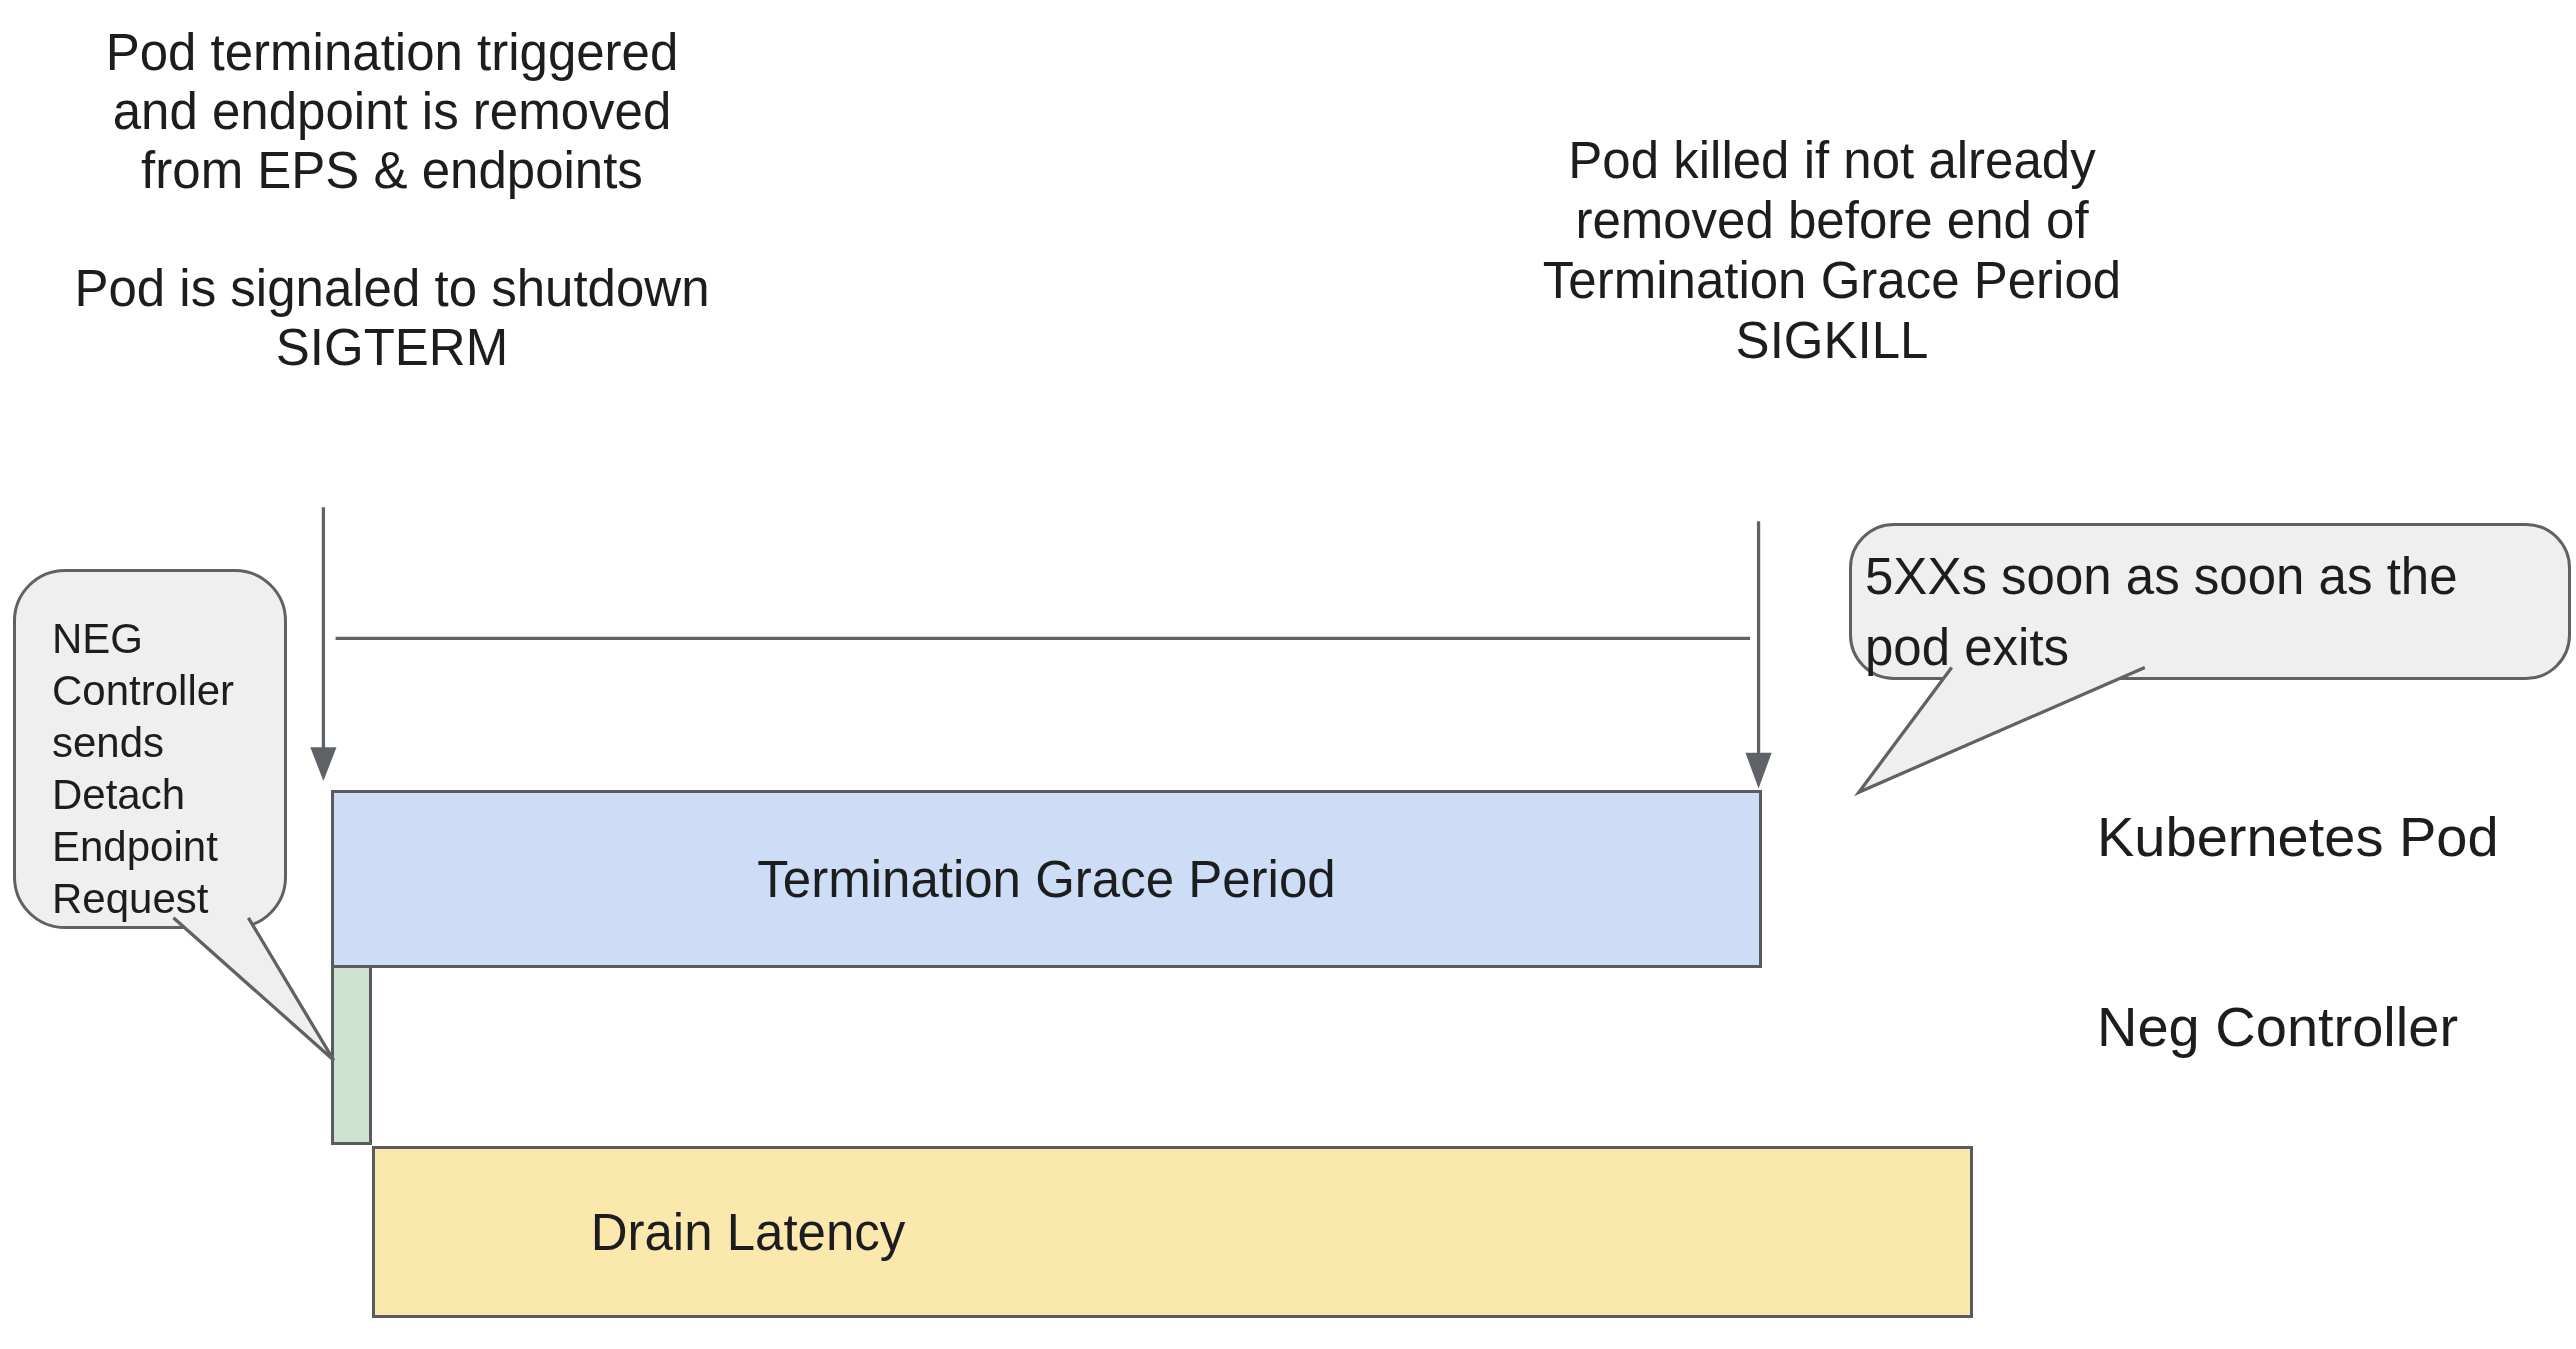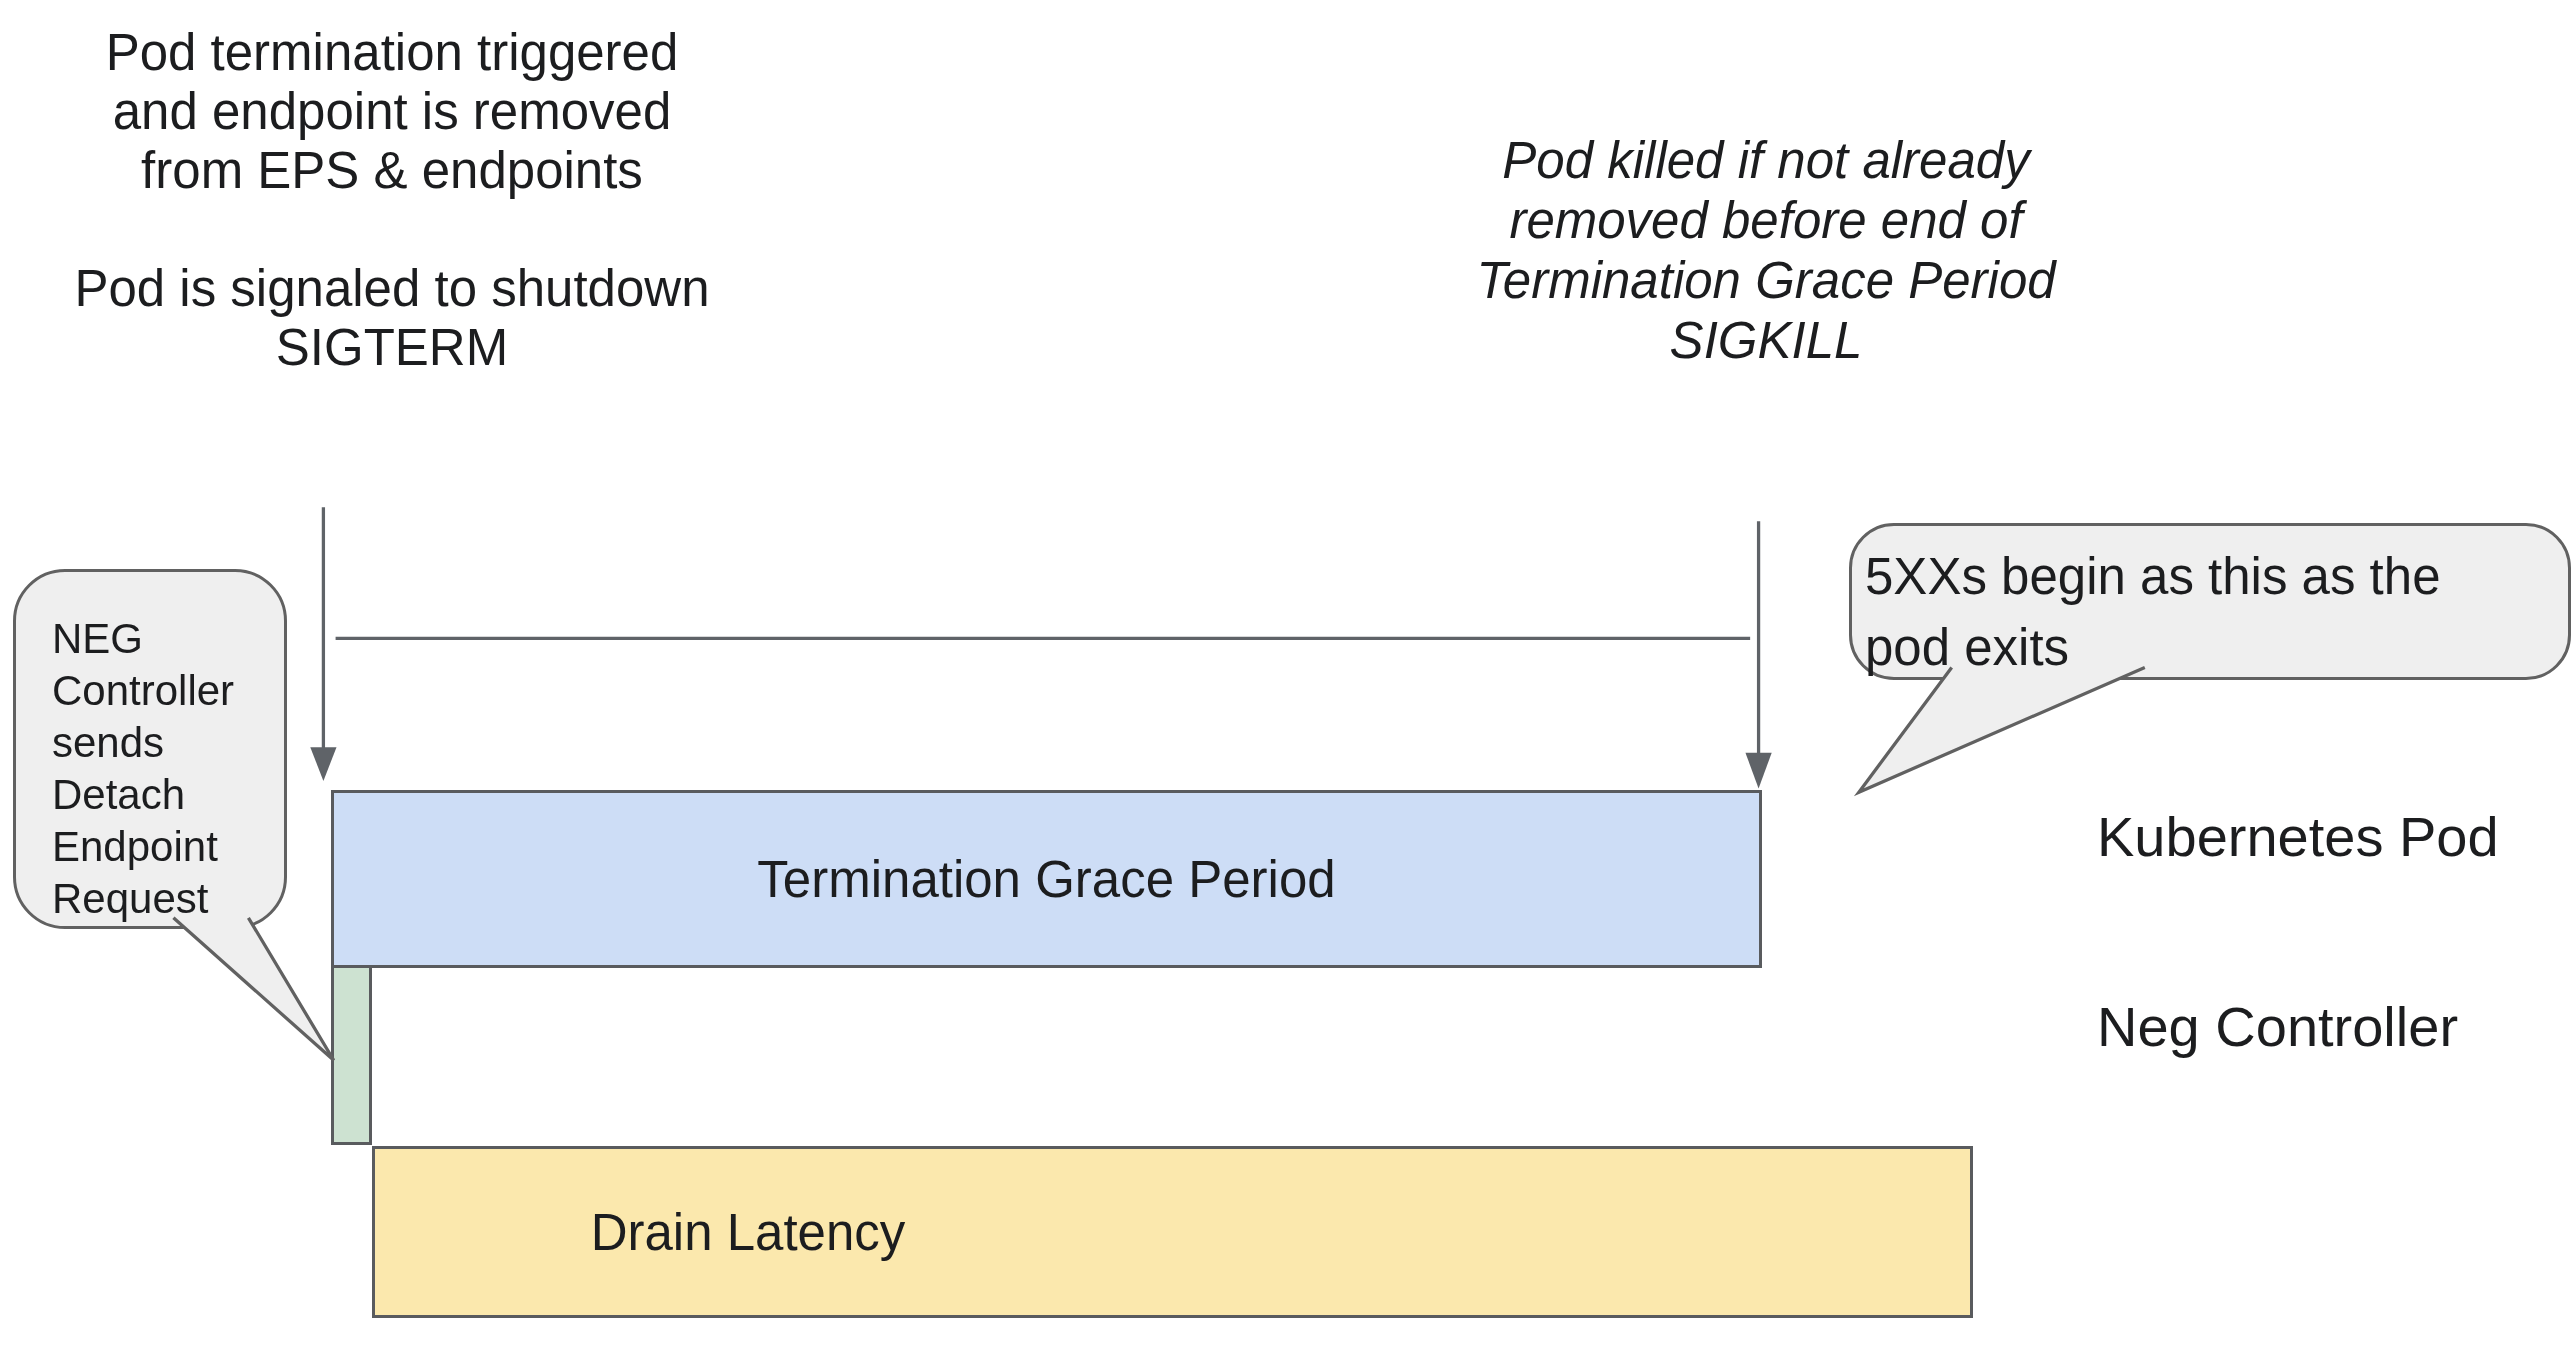--- a/index.html
+++ b/index.html
@@ -11,21 +11,21 @@
     --outline:#595b5e;
     --connector:#5f6368;
     --text:#1c1d1f;
   }
   html,body{margin:0;padding:0;background:#fff;}
   body{font-family:"Liberation Sans",sans-serif;color:var(--text);}
   .canvas{position:relative;width:2576px;height:1350px;background:#ffffff;overflow:hidden;}
 
   .note{position:absolute;white-space:pre-line;text-align:center;font-size:51px;line-height:60px;color:var(--text);}
   .note-left{left:45px;top:22.5px;width:694px;line-height:59px;}
-  .note-right{left:1419px;top:131px;width:694px;font-style:italic;}
+  .note-right{left:1485px;top:131px;width:694px;}
   .note-exit{left:701px;top:564px;width:694px;}
 
   .bar{position:absolute;box-sizing:border-box;border:3.3px solid var(--outline);display:flex;align-items:center;justify-content:center;font-size:51px;}
   .bar-tgp{left:331px;top:790px;width:1431px;height:178px;background:var(--grace-period-fill);}
   .bar-5xx{left:1760px;top:790px;width:214px;height:178px;background:var(--errors-fill);}
   .bar-green{left:331px;top:968px;width:41px;height:177px;background:var(--neg-detach-fill);border-top:none;}
   .bar-yellow{left:372px;top:1146px;width:1601px;height:172px;background:var(--gce-drain-fill);padding:8px;justify-content:flex-start;}
   .yellow-cell{height:100%;display:flex;align-items:center;justify-content:center;box-sizing:border-box;}
   .yellow-cell-1{flex:0 0 730px;}
   .yellow-cell-2{flex:1 1 auto;border-left:2.8px solid var(--outline);}
@@ -72,21 +72,21 @@
 
   <div class="lane-label lane-neg">Neg Controller</div>
   <div class="lane-label lane-k8s">Kubernetes Pod</div>
 
   <div class="callout callout-neg">NEG
 Controller
 sends
 Detach
 Endpoint
 Request</div>
-  <div class="callout callout-5xx">5XXs begin as this as the
+  <div class="callout callout-5xx">5XXs soon as soon as the
 pod exits</div>
 
   <svg class="overlay" viewBox="0 0 2748 1440">
 
     <path class="connector-line" d="M 358 681 L 1867 681"></path>
 
     <path class="connector-line" d="M 345 541 L 345 800"></path>
     <polygon class="arrow-head" points="331,797 359,797 345,833"></polygon>
 
     <path class="connector-line" d="M 1876 556 L 1876 806"></path>

